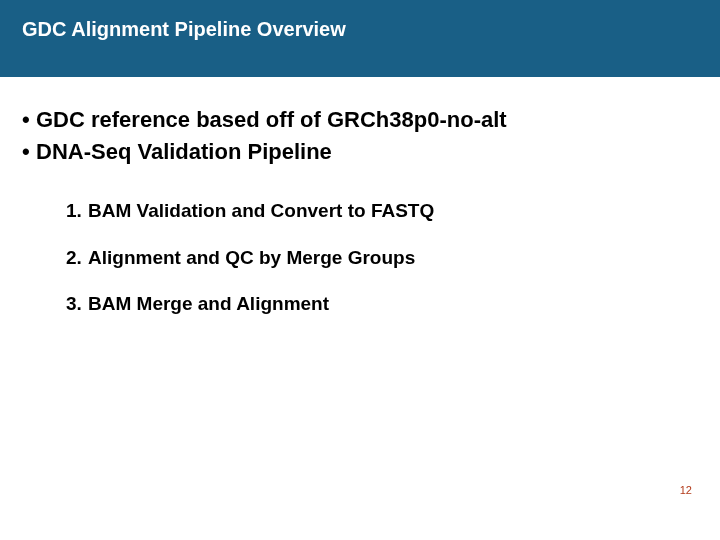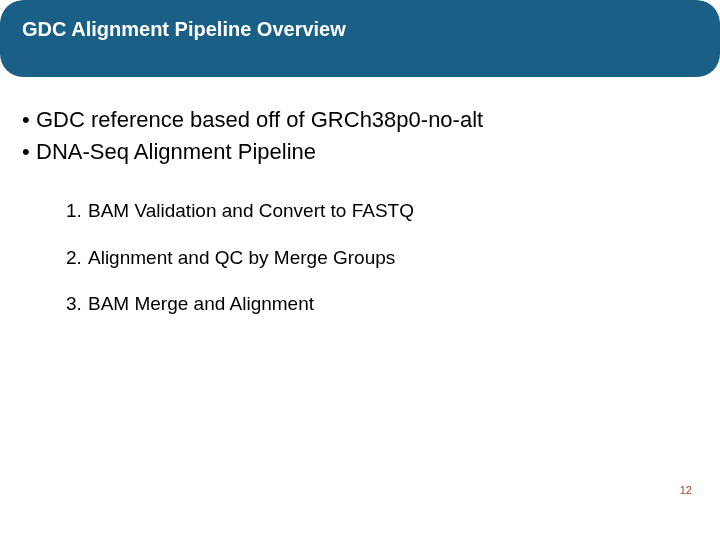--- a/index.html
+++ b/index.html
@@ -1,30 +1,31 @@
 <!DOCTYPE html>
 <html><head>
 <meta charset="utf-8">
 <style>
-  * { margin: 0; padding: 0; box-sizing: border-box; border-radius: 23px; }
+  * { margin: 0; padding: 0; box-sizing: border-box; }
   html, body { width: 720px; height: 540px; font-family: Arial, Helvetica, sans-serif; background: #fff; }
   .slide { width: 720px; height: 540px; position: relative; }
   .title-bar {
     background: #195f86;
     width: 100%;
     padding: 18px 0 36px 0;
   }
   .title-text {
     color: #ffffff;
     font-size: 20px;
     font-weight: bold;
     padding-left: 22px;
   }
   .body {
     padding: 28px 22px 0 22px;
+    font-weight: bold;
   }
   .bullet-list { list-style: none; }
   .bullet-list > li {
     font-size: 22px;
     color: #000;
     line-height: 1.35;
     margin-bottom: 2px;
   }
   .bullet-list > li .dot {
     display: inline-block;
@@ -59,21 +60,21 @@
   <div class="title-bar">
     <div class="title-text">GDC Alignment Pipeline Overview</div>
   </div>
 
   <div class="body">
     <ul class="bullet-list">
       <li>
         <span class="dot">•</span><span>GDC reference based off of GRCh38p0-no-alt</span>
       </li>
       <li>
-        <span class="dot">•</span><span>DNA-Seq Alignment Pipeline</span>
+        <span class="dot">•</span><span>DNA-Seq Validation Pipeline</span>
       </li>
     </ul>
 
     <ol class="numbered-list">
       <li>
         <span class="num">1.</span><span>BAM Validation and Convert to FASTQ</span>
       </li>
       <li>
         <span class="num">2.</span><span>Alignment and QC by Merge Groups</span>
       </li>

